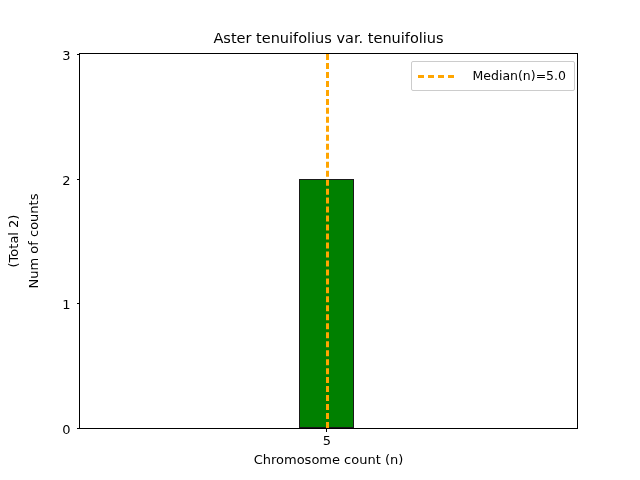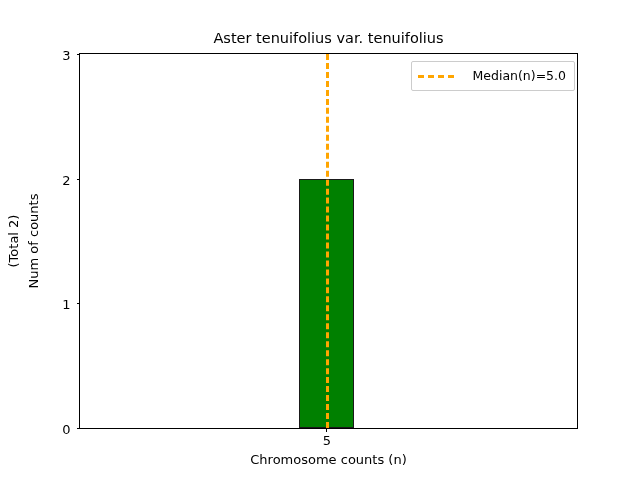--- a/index.html
+++ b/index.html
@@ -214,15 +214,15 @@
 
     <div class="legend" style="position:absolute; left:331px; top:7px;">
       <span class="legend-sample"></span>
       <span class="legend-text">
         <span>Median(n)=5.0</span>
       </span>
     </div>
 
   </div>
 
-  <div class="xlabel">Chromosome counts (n)</div>
+  <div class="xlabel">Chromosome count (n)</div>
 
 </div>
 
 </body></html>

